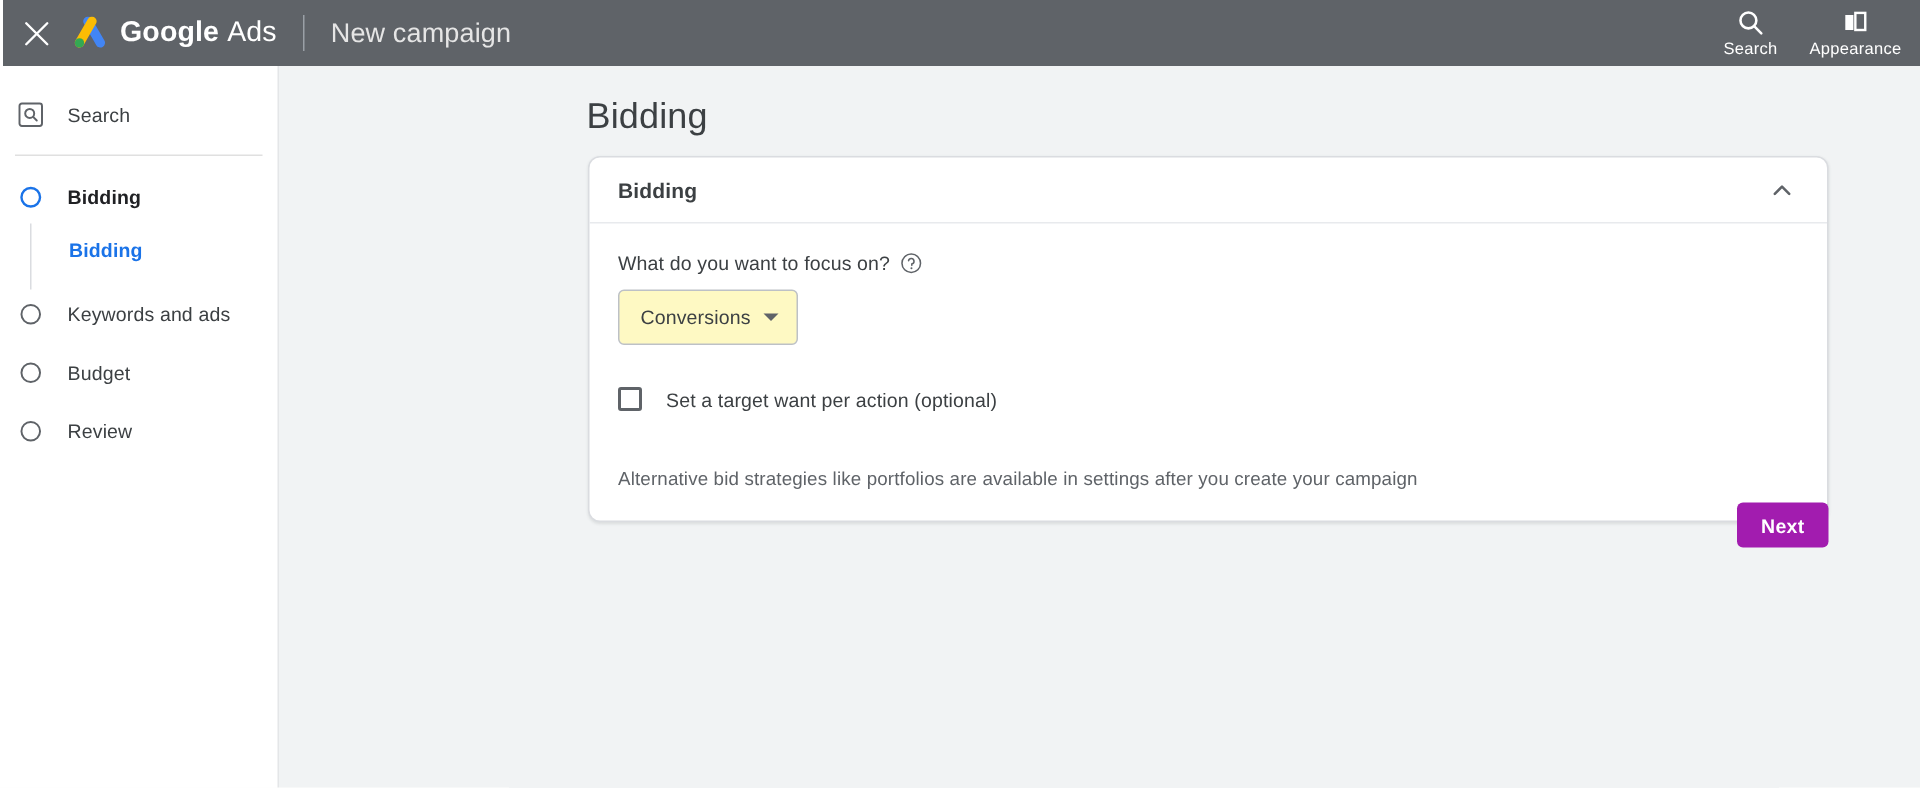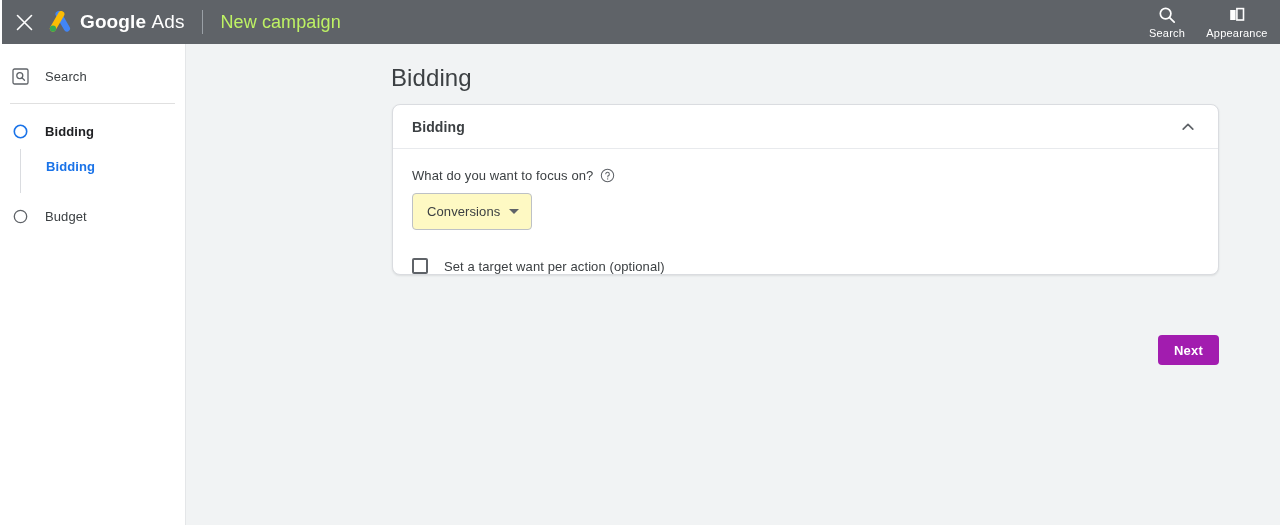--- a/index.html
+++ b/index.html
@@ -44,21 +44,21 @@
   .brand .b-strong { font-weight: 700; }
   .brand .b-light { font-weight: 400; }
   .vdivider {
     width: 1px;
     height: 24px;
     background: #9aa0a6;
     margin: 0 17px 0 18px;
   }
   .page-sub {
     font-size: 18px;
-    color: #bef264;
+    color: #e5e5e5;
     font-weight: 400;
     letter-spacing: 0.1px;
     white-space: nowrap;
   }
   .topbar-right {
     margin-left: auto;
     display: flex;
     align-items: flex-start;
     height: 44px;
     padding-top: 2px;
@@ -354,34 +354,50 @@
   <div class="nav-sub-wrap">
     <div class="nav-sub-rail"></div>
     <div class="nav-sub">
       <span class="sub-lbl">Bidding</span>
     </div>
   </div>
 
 
   <div class="nav-spacer-sm"></div>
 
+  <div class="nav-item">
+    <span class="nav-ic">
+      <svg width="15" height="15" viewBox="0 0 15 15" aria-hidden="true">
+        <circle cx="7.5" cy="7.5" r="6.2" fill="none" stroke="#5f6368" stroke-width="1.3"></circle>
+      </svg>
+    </span>
+    <span class="nav-lbl">Keywords and ads</span>
+  </div>
 
   <div class="nav-spacer-sm"></div>
 
   <div class="nav-item">
     <span class="nav-ic">
       <svg width="15" height="15" viewBox="0 0 15 15" aria-hidden="true">
         <circle cx="7.5" cy="7.5" r="6.2" fill="none" stroke="#5f6368" stroke-width="1.3"></circle>
       </svg>
     </span>
     <span class="nav-lbl">Budget</span>
   </div>
 
   <div class="nav-spacer-sm"></div>
 
+  <div class="nav-item">
+    <span class="nav-ic">
+      <svg width="15" height="15" viewBox="0 0 15 15" aria-hidden="true">
+        <circle cx="7.5" cy="7.5" r="6.2" fill="none" stroke="#5f6368" stroke-width="1.3"></circle>
+      </svg>
+    </span>
+    <span class="nav-lbl">Review</span>
+  </div>
 </div>
 
 <div class="main">
 
   <div class="page-title">Bidding</div>
 
   <div class="card">
 
     <div class="card-header">
       <span class="ch-title">Bidding</span>
@@ -408,17 +424,18 @@
       <div class="select-box">
         <span class="sel-val">Conversions</span>
         <span class="caret"></span>
       </div>
 
       <div class="checkbox-row">
         <span class="cbox"></span>
         <span class="cbox-label">Set a target want per action (optional)</span>
       </div>
 
+      <div class="card-note">Alternative bid strategies like portfolios are available in settings after you create your campaign</div>
     </div>
   </div>
 
   <button class="next-btn">Next</button>
 </div>
 
 </body></html>

